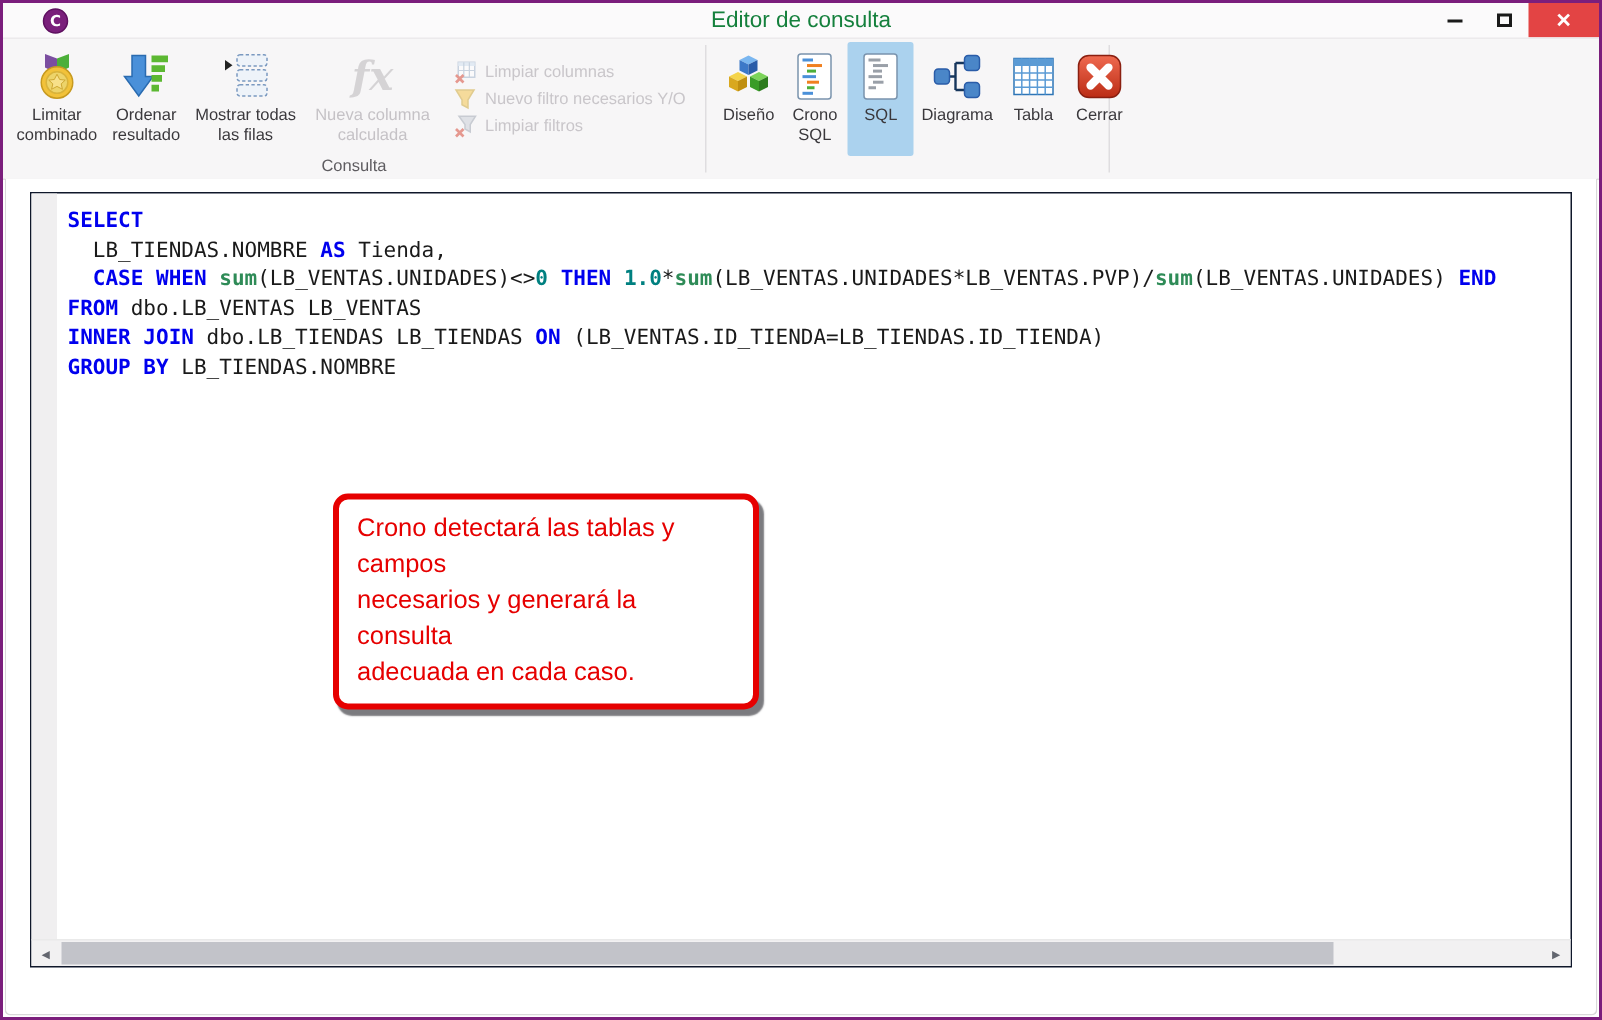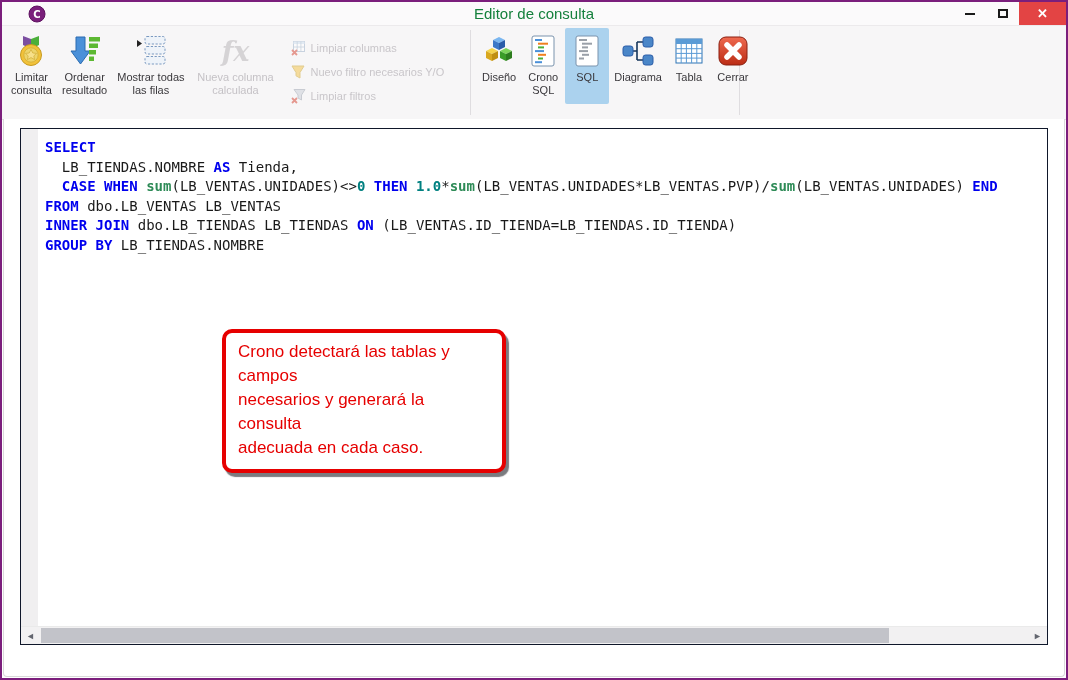--- a/index.html
+++ b/index.html
@@ -20,21 +20,21 @@
   .ribbon { position:absolute; left:0; top:23px; right:0; height:95px; background:#f7f6f7; border-bottom:1px solid #e2e0e2; border-top:1px solid #eceaec; display:flex; }
   .rgroup { position:relative; height:100%; display:flex; align-items:flex-start; }
   .rgroup-label { position:absolute; bottom:2px; left:0; right:0; text-align:center; font-size:11px; color:#5e5c60; }
   .rsep { width:1px; background:#dfdde0; margin:4px 0; }
   .bigbtn { display:flex; flex-direction:column; align-items:center; padding:5px 5px 0 5px; margin-top:2px; height:76px; border-radius:2px; }
   .bigbtn .icon { height:36px; display:flex; align-items:center; justify-content:center; }
   .bigbtn .blabel { font-size:11px; line-height:12.5px; text-align:center; color:#3a383c; white-space:pre-line; margin-top:2px; }
   .bigbtn.disabled .blabel { color:#c5c2c6; }
   .bigbtn.disabled .icon { opacity:.5; }
   .bigbtn.selected { background:#abd2ee; }
-  .smallcol { display:flex; flex-direction:column; padding-top:13px; gap:7px; margin-left:8px;text-align:right; }
+  .smallcol { display:flex; flex-direction:column; padding-top:13px; gap:1px; margin-left:8px;text-align:right; }
   .smallitem { display:flex; align-items:center; gap:5px; height:17px; font-size:11px; color:#c9c6ca; }
   .smallitem .sicon { width:16px; height:16px; opacity:.5; display:inline-flex; }
   .fx-glyph { font-family:"DejaVu Serif", serif; font-style:italic; font-weight:bold; font-size:27px; color:#b5b2b5; }
 
   
   .frame { position:absolute; left:1px; right:1px; top:117px; bottom:1px; border:1px solid #d9d8d9; border-top:none; border-radius:0 0 4px 4px; background:#fff; }
   .editor { position:absolute; left:18px; top:126px; width:1028px; height:517px; background:#fff; border:1px solid #0f172a; }
   .gutter { position:absolute; left:0; top:0; bottom:18px; width:17px; background:#f0eff0; }
   .code { position:absolute; left:24px; top:9px; right:4px; font-family:"DejaVu Sans Mono", monospace; font-size:14px; line-height:19.6px; color:#1a1a1a; white-space:pre; }
   .code .kw { color:#0000ee; font-weight:bold; }
@@ -85,21 +85,21 @@
         <span class="icon">
           <svg viewBox="0 0 34 32" width="34" height="32">
             <polygon points="9,1 17,4 17,14 9,10" fill="#7b4ea0"></polygon>
             <polygon points="25,1 17,4 17,14 25,10" fill="#4caf3a"></polygon>
             <circle cx="17" cy="20" r="10.5" fill="#f2c23a" stroke="#c79a20"></circle>
             <circle cx="17" cy="20" r="7.2" fill="#edd46a" stroke="#d9b33a"></circle>
             <polygon points="17,14.5 18.8,18 22.5,18.4 19.8,20.9 20.6,24.5 17,22.6 13.4,24.5 14.2,20.9 11.5,18.4 15.2,18" fill="#f7e08a" stroke="#caa22a" stroke-width="0.6"></polygon>
           </svg>
         </span>
         <span class="blabel">Limitar
-consulta</span>
+combinado</span>
       </div>
       <div class="bigbtn">
         <span class="icon">
           <svg viewBox="0 0 34 32" width="34" height="32">
             <path d="M8 2 h9 v14 h5 L12.5 29 L3 16 h5 Z" fill="#4a90d9" stroke="#2a6bb0"></path>
             <rect x="21" y="2" width="11" height="4.5" fill="#5cb832"></rect>
             <rect x="21" y="8.5" width="9" height="4.5" fill="#5cb832"></rect>
             <rect x="21" y="15" width="7" height="4.5" fill="#5cb832"></rect>
             <rect x="21" y="21.5" width="5" height="4.5" fill="#5cb832"></rect>
           </svg>
@@ -147,20 +147,21 @@
         <div class="smallitem">
           <span class="sicon">
             <svg viewBox="0 0 16 16" width="16" height="16">
               <path d="M4 1.5 h11 L11.5 7 v5 l-3.5 -2 v-3 Z" fill="#c9ced6" stroke="#9aa2ae"></path>
               <path d="M2 10 l5 5 M7 10 l-5 5" stroke="#d43c2a" stroke-width="1.8"></path>
             </svg>
           </span>
           <span>Limpiar filtros</span>
         </div>
       </div>
+      <div class="rgroup-label">Consulta</div>
     </div>
 
     <div class="rsep"></div>
 
     <div class="rgroup" style="width:268px; padding-left:6px;">
       <div class="bigbtn">
         <span class="icon">
           <svg viewBox="0 0 34 32" width="34" height="32">
             <polygon points="17,2 23,5 17,8 11,5" fill="#7ab6f0"></polygon>
             <polygon points="11,5 17,8 17,15 11,12" fill="#3c78c8"></polygon>

